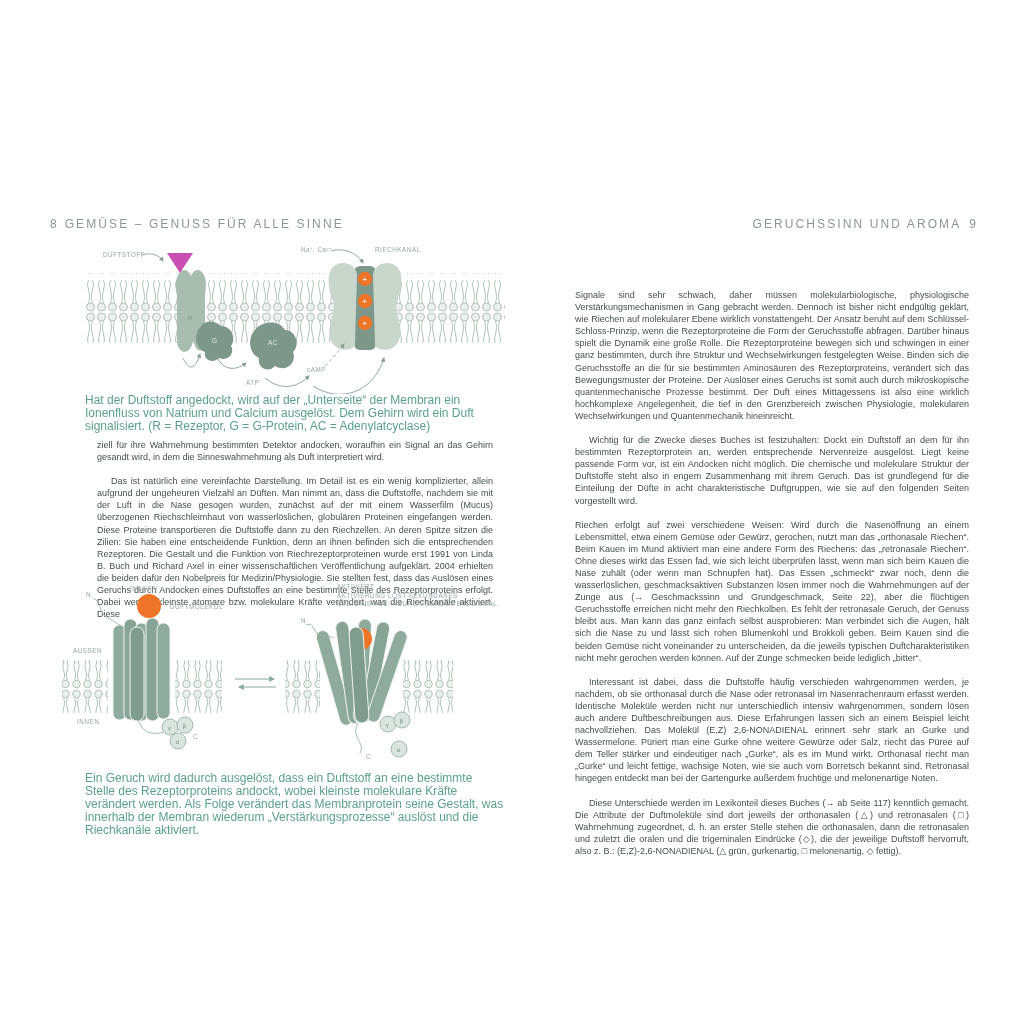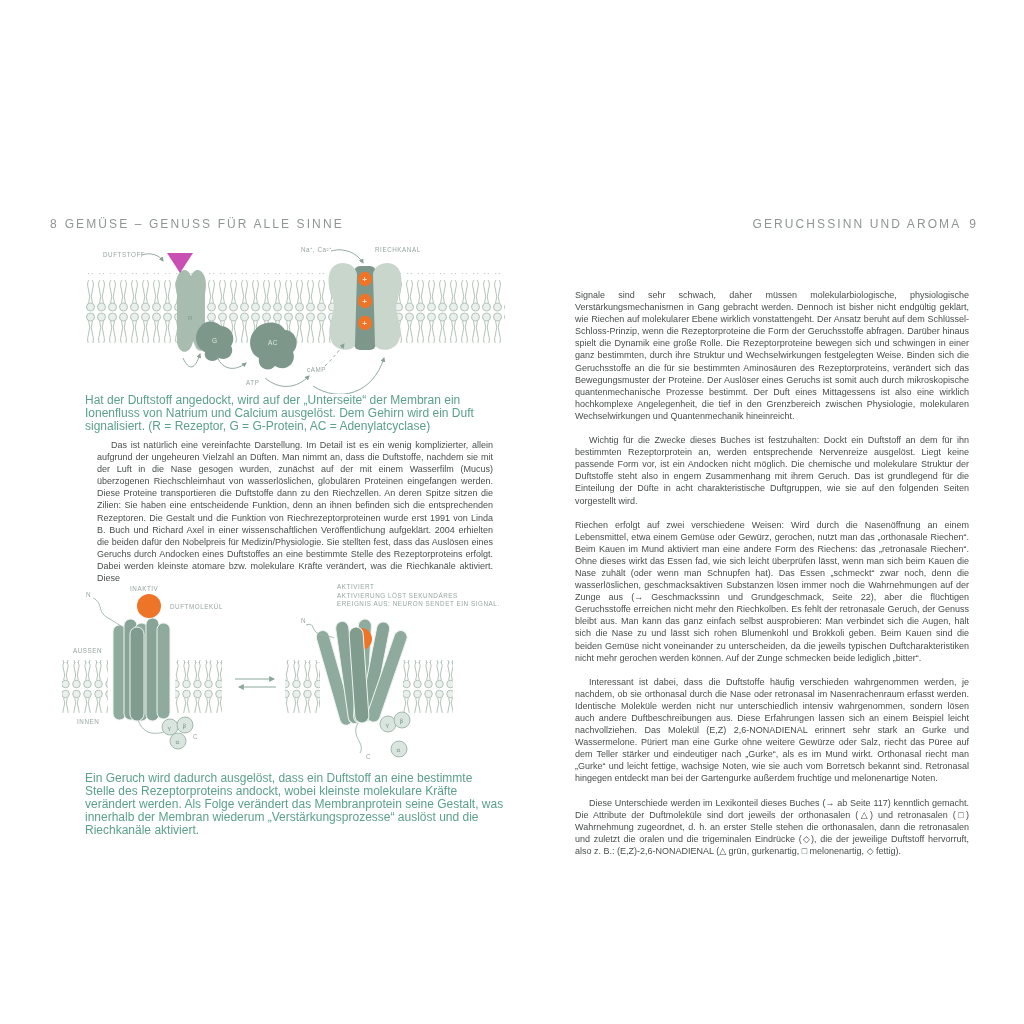--- a/index.html
+++ b/index.html
@@ -116,20 +116,21 @@
   <text class="fl" x="161" y="143">ATP</text>
   <text class="fl" x="222" y="130">cAMP</text>
   <text class="fl" x="216" y="10">Na⁺, Ca²⁺</text>
   <text class="fl" x="290" y="10">RIECHKANAL</text>
 </svg>
 </div>
 
 <div class="caption" id="caption1">Hat der Duftstoff angedockt, wird auf der „Unterseite“ der Membran ein Ionenfluss von Natrium und Calcium ausgelöst. Dem Gehirn wird ein Duft signalisiert. (R = Rezeptor, G = G-Protein, AC = Adenylatcyclase)</div>
 
 <div class="bodytext" id="left-body">
+  <p>ziell für ihre Wahrnehmung bestimmten Detektor andocken, woraufhin ein Signal an das Gehirn gesandt wird, in dem die Sinneswahrnehmung als Duft interpretiert wird.</p>
   <p class="ind">Das ist natürlich eine vereinfachte Darstellung. Im Detail ist es ein wenig komplizierter, allein aufgrund der ungeheuren Vielzahl an Düften. Man nimmt an, dass die Duftstoffe, nachdem sie mit der Luft in die Nase gesogen wurden, zunächst auf der mit einem Wasserfilm (Mucus) überzogenen Riechschleimhaut von wasserlöslichen, globulären Proteinen eingefangen werden. Diese Proteine transportieren die Duftstoffe dann zu den Riechzellen. An deren Spitze sitzen die Zilien: Sie haben eine entscheidende Funktion, denn an ihnen befinden sich die entsprechenden Rezeptoren. Die Gestalt und die Funktion von Riechrezeptorproteinen wurde erst 1991 von Linda B. Buch und Richard Axel in einer wissenschaftlichen Veröffentlichung aufgeklärt. 2004 erhielten die beiden dafür den Nobelpreis für Medizin/Physiologie. Sie stellten fest, dass das Auslösen eines Geruchs durch Andocken eines Duftstoffes an eine bestimmte Stelle des Rezeptorproteins erfolgt. Dabei werden kleinste atomare bzw. molekulare Kräfte verändert, was die Riechkanäle aktiviert. Diese</p>
 </div>
 
 <div class="fig" id="fig2">
 <svg viewBox="0 0 445 192" width="445" height="192">
   <defs>
     <pattern id="lip2" width="11" height="53" patternUnits="userSpaceOnUse">
       <circle cx="5.5" cy="5" r="3.8" fill="#eaf0ec" stroke="#a9bcb0" stroke-width="0.9"></circle>
       <path d="M3.7,9 q2,5 0,10 t0.3,8" stroke="#a9bcb0" stroke-width="0.9" fill="none"></path>
       <path d="M7.3,9 q-2,5 0,10 t-0.3,8" stroke="#a9bcb0" stroke-width="0.9" fill="none"></path>

